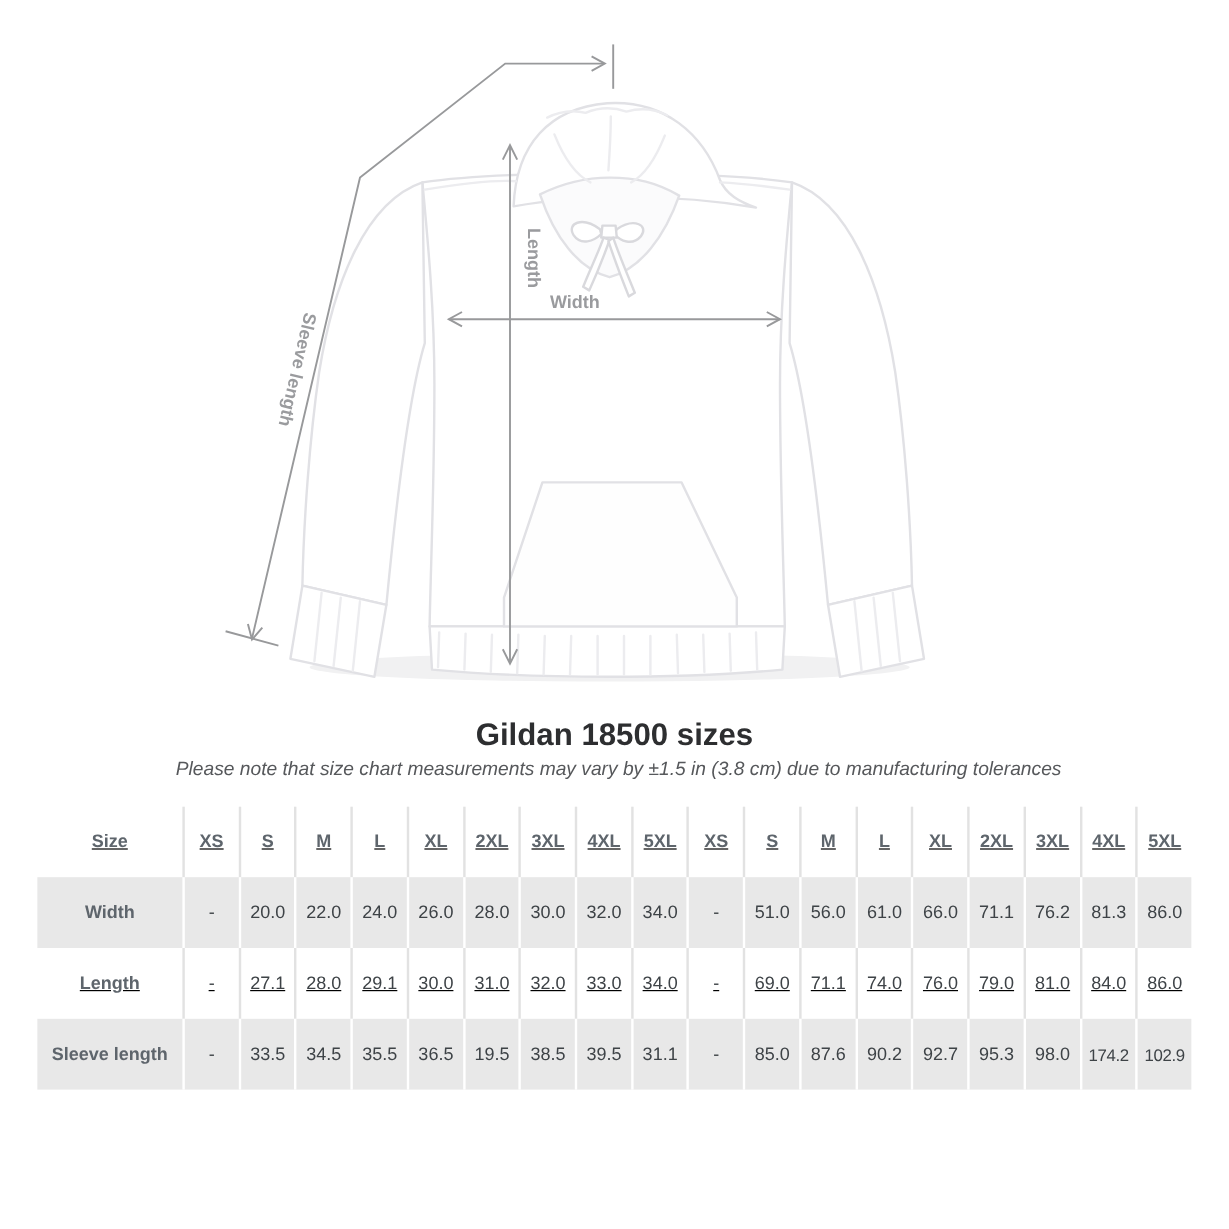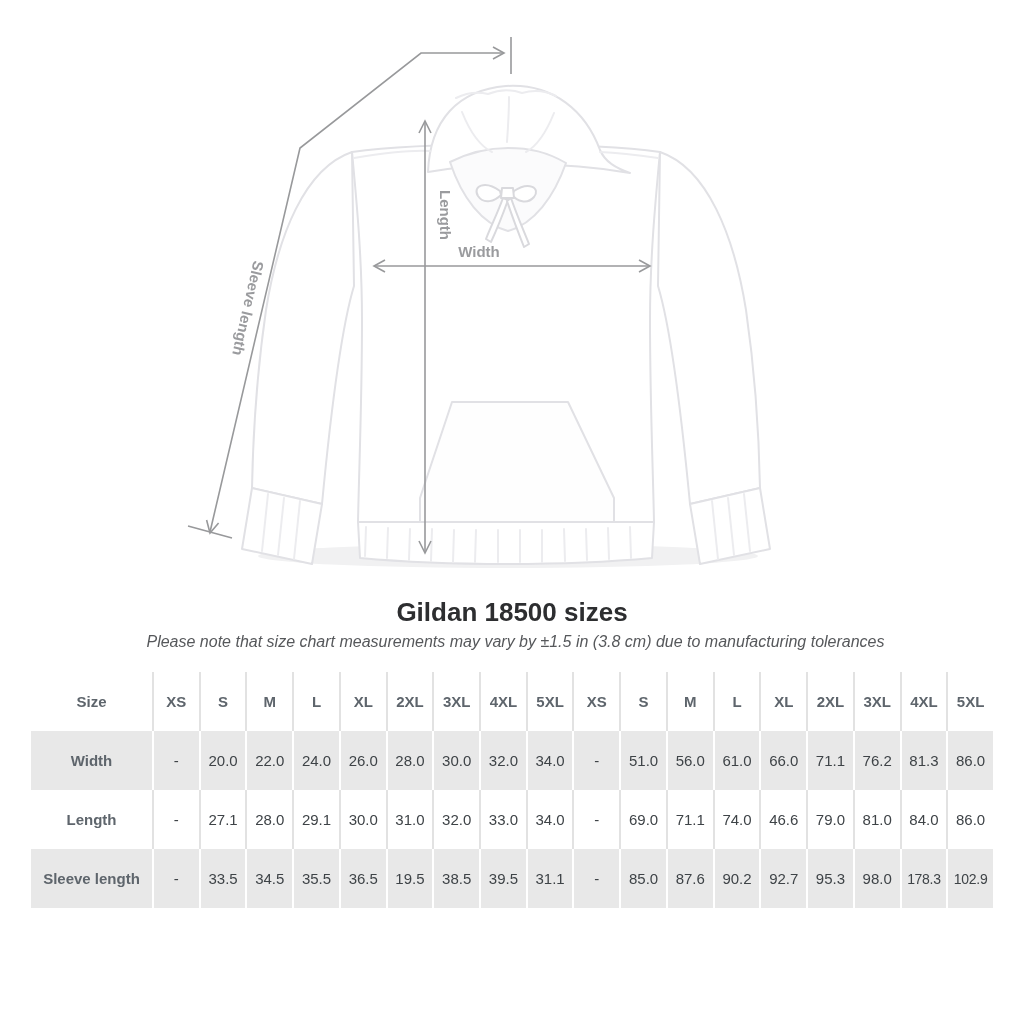--- a/index.html
+++ b/index.html
@@ -16,21 +16,21 @@
   
   .size-table{
     position:absolute;left:31px;top:672px;width:962px;height:318px;
     border-radius:16px;overflow:hidden;background:#ffffff;
   }
   .band{display:grid;grid-template-columns:541px 1fr;height:82px;background:#e8e8e8;}
   .band .sec{display:flex;flex-direction:column;align-items:center;justify-content:center;}
   .band .sec-label{font-size:19px;font-weight:bold;font-style:italic;color:#515559;}
   .band .sec-unit{font-size:14px;font-style:italic;color:#5c6065;margin-top:3px;}
   .trow{display:grid;grid-template-columns:121px repeat(18,1fr);height:59px;}
-  .trow.white{background:#ffffff;}
+  .trow.white{background:#ffffff;text-decoration:underline;}
   .trow.gray{background:#e8e8e8;}
   .cell{display:flex;align-items:center;justify-content:center;font-size:15px;white-space:nowrap;}
   .trow.white .cell + .cell{border-left:2px solid #e2e2e2;}
   .trow.gray  .cell + .cell{border-left:2px solid #ffffff;}
   .cell.lbl{font-weight:bold;color:#5e656c;}
   .cell.hdr{font-weight:bold;color:#5e656c;}
   .cell.val{color:#3e4347;}
   .cell.val.small{font-size:14px;letter-spacing:-0.3px;}
   
   .measure-label{font-family:"Liberation Sans","DejaVu Sans",sans-serif;font-size:15px;font-weight:bold;fill:#9a9b9e;}
@@ -167,21 +167,21 @@
         <div class="cell val">29.1</div>
         <div class="cell val">30.0</div>
         <div class="cell val">31.0</div>
         <div class="cell val">32.0</div>
         <div class="cell val">33.0</div>
         <div class="cell val">34.0</div>
         <div class="cell val">-</div>
         <div class="cell val">69.0</div>
         <div class="cell val">71.1</div>
         <div class="cell val">74.0</div>
-        <div class="cell val">46.6</div>
+        <div class="cell val">76.0</div>
         <div class="cell val">79.0</div>
         <div class="cell val">81.0</div>
         <div class="cell val">84.0</div>
         <div class="cell val">86.0</div>
       </div>
     <div class="trow gray">
         <div class="cell lbl">Sleeve length</div>
         <div class="cell val">-</div>
         <div class="cell val">33.5</div>
         <div class="cell val">34.5</div>
@@ -191,18 +191,18 @@
         <div class="cell val">38.5</div>
         <div class="cell val">39.5</div>
         <div class="cell val">31.1</div>
         <div class="cell val">-</div>
         <div class="cell val">85.0</div>
         <div class="cell val">87.6</div>
         <div class="cell val">90.2</div>
         <div class="cell val">92.7</div>
         <div class="cell val">95.3</div>
         <div class="cell val">98.0</div>
-        <div class="cell val small">178.3</div>
+        <div class="cell val small">174.2</div>
         <div class="cell val small">102.9</div>
       </div>
   </div>
 
 </div>
 
 </body></html>

